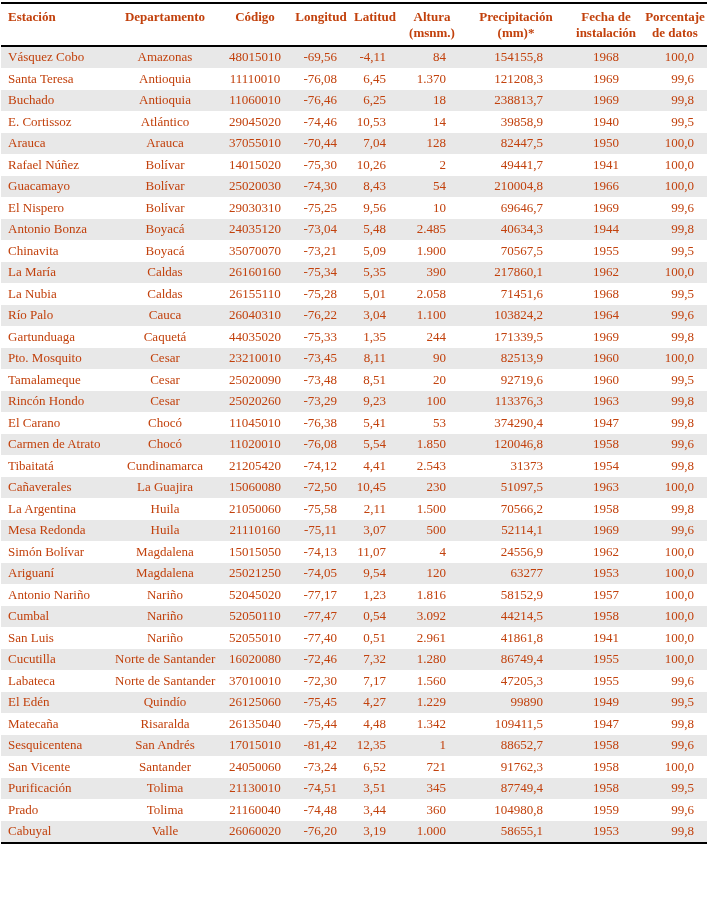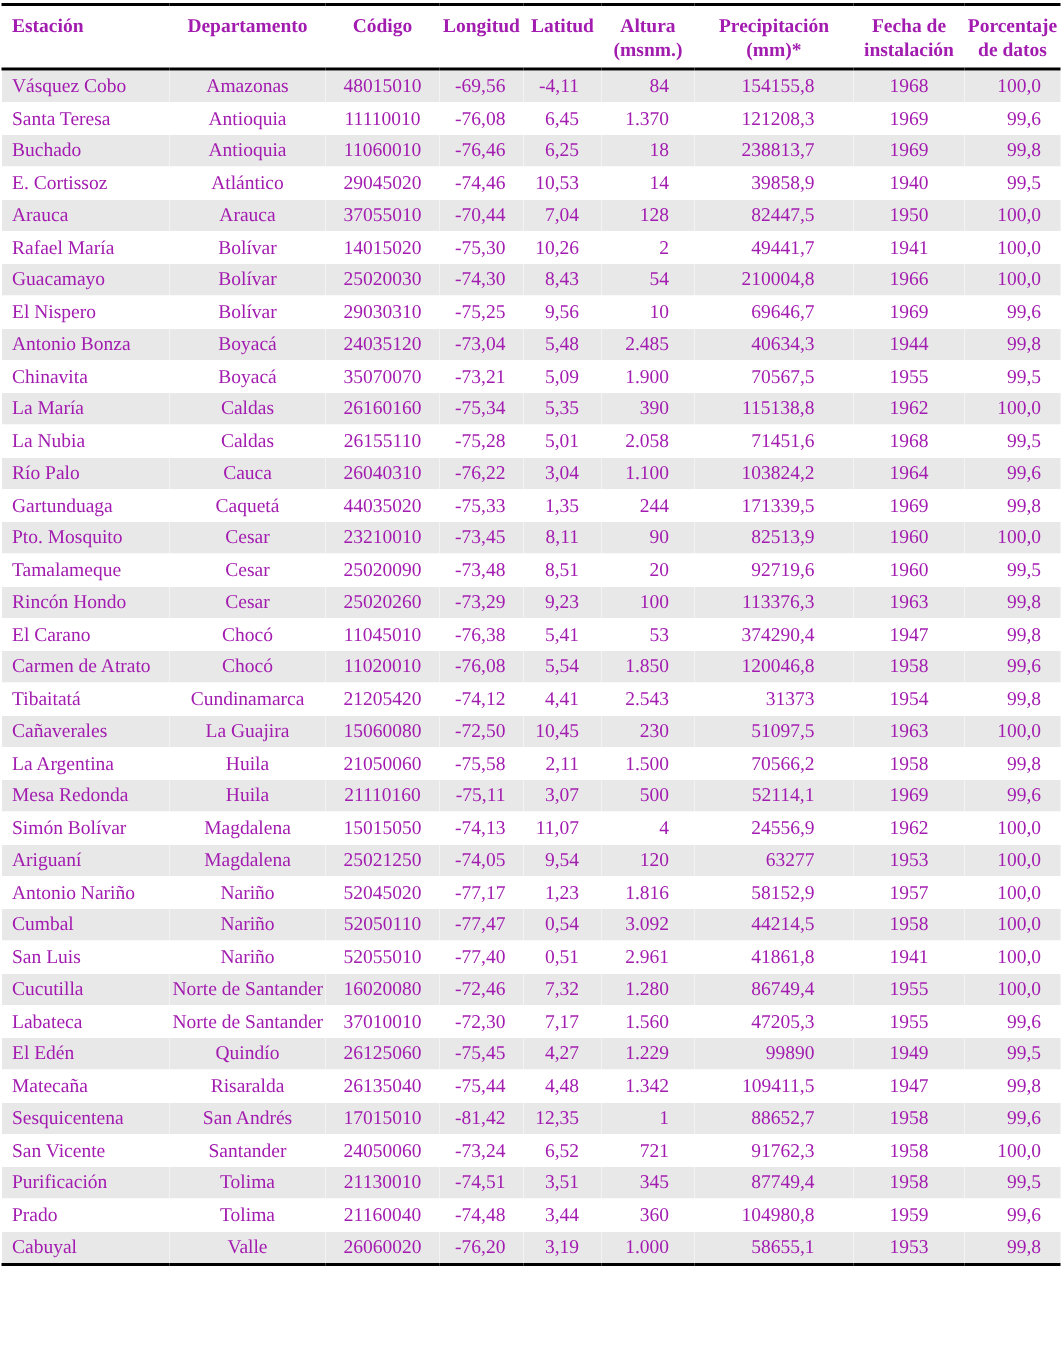--- a/index.html
+++ b/index.html
@@ -7,21 +7,21 @@
     padding: 0;
     background: #ffffff;
     width: 708px;
   }
   .page {
     width: 655px;
     height: 897px;
     box-sizing: border-box;
     padding: 2px 1px 0 1px;
     font-family: "Liberation Serif", "DejaVu Serif", serif;
-    color: #a21caf;
+    color: #c2410c;
   }
   table.stations {
     width: 706px;
     border-collapse: collapse;
     table-layout: fixed;
     border-top: 2px solid #000000;
     border-bottom: 2px solid #000000;
   }
   thead th {
     font-size: 13px;
@@ -158,21 +158,21 @@
           <td class="col-1">Arauca</td>
           <td class="col-2">37055010</td>
           <td class="col-3">-70,44</td>
           <td class="col-4">7,04</td>
           <td class="col-5">128</td>
           <td class="col-6">82447,5</td>
           <td class="col-7">1950</td>
           <td class="col-8">100,0</td>
         </tr>
         <tr>
-          <td class="col-0">Rafael María</td>
+          <td class="col-0">Rafael Núñez</td>
           <td class="col-1">Bolívar</td>
           <td class="col-2">14015020</td>
           <td class="col-3">-75,30</td>
           <td class="col-4">10,26</td>
           <td class="col-5">2</td>
           <td class="col-6">49441,7</td>
           <td class="col-7">1941</td>
           <td class="col-8">100,0</td>
         </tr>
         <tr>
@@ -219,21 +219,21 @@
           <td class="col-7">1955</td>
           <td class="col-8">99,5</td>
         </tr>
         <tr>
           <td class="col-0">La María</td>
           <td class="col-1">Caldas</td>
           <td class="col-2">26160160</td>
           <td class="col-3">-75,34</td>
           <td class="col-4">5,35</td>
           <td class="col-5">390</td>
-          <td class="col-6">115138,8</td>
+          <td class="col-6">217860,1</td>
           <td class="col-7">1962</td>
           <td class="col-8">100,0</td>
         </tr>
         <tr>
           <td class="col-0">La Nubia</td>
           <td class="col-1">Caldas</td>
           <td class="col-2">26155110</td>
           <td class="col-3">-75,28</td>
           <td class="col-4">5,01</td>
           <td class="col-5">2.058</td>

